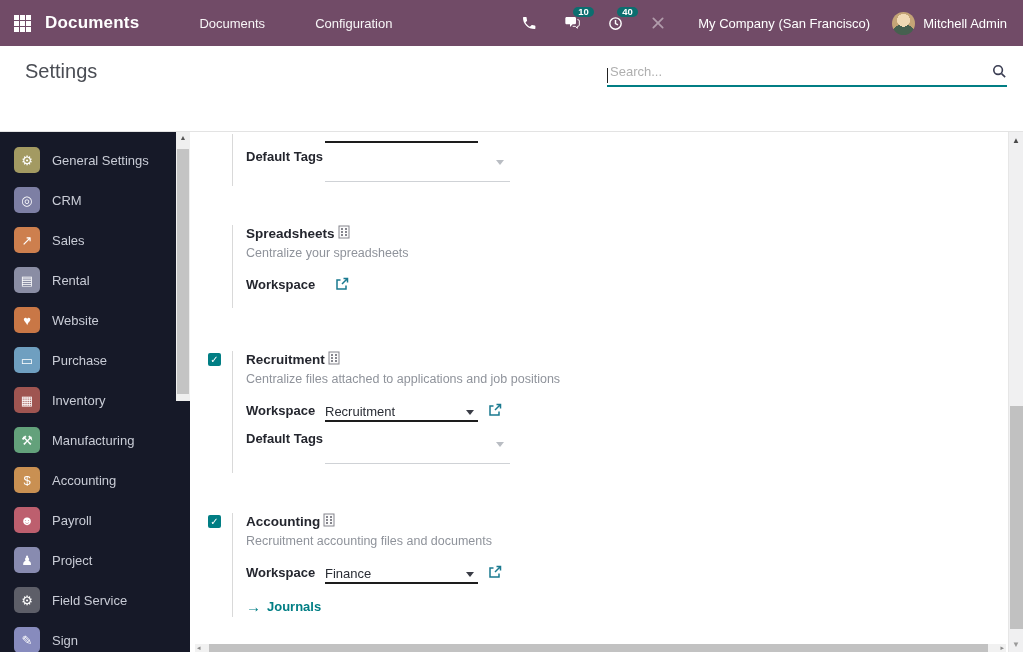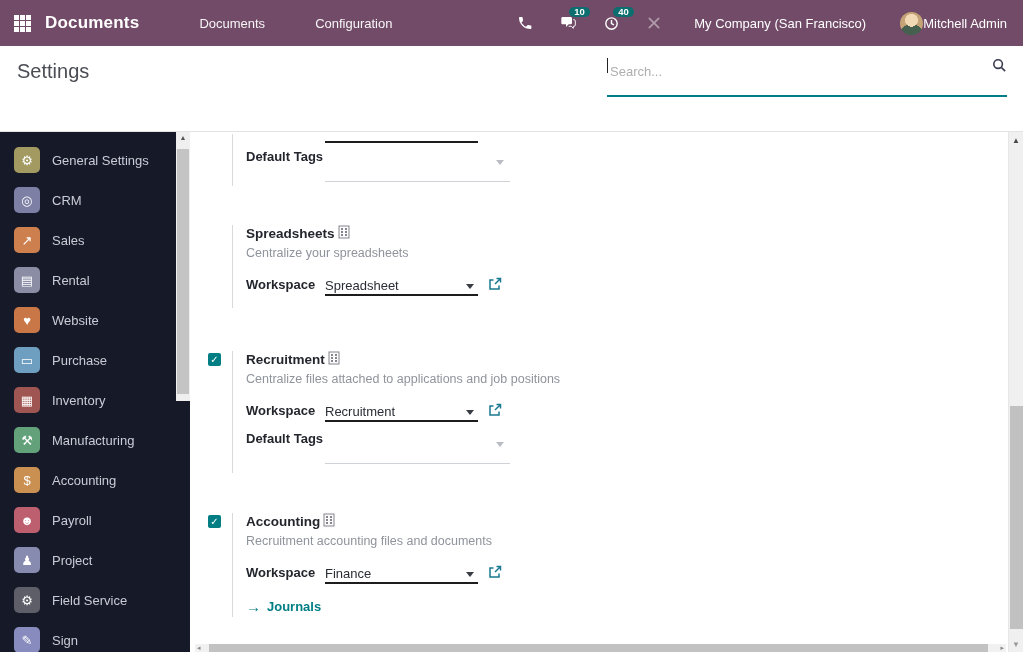--- a/index.html
+++ b/index.html
@@ -10,31 +10,31 @@
   .apps-grid { width:17px; height:17px; display:grid; grid-template-columns:repeat(3,5px); grid-template-rows:repeat(3,5px); gap:1px; cursor:pointer; }
   .apps-grid span { background:#fff; width:5px; height:5px; }
   .brand { font-size:17px; font-weight:700; margin-left:14px; letter-spacing:.2px; }
   .nav-menu { display:flex; margin-left:50px; gap:30px; }
   .nav-menu .menu-item { font-size:13px; color:rgba(255,255,255,.95); padding:14px 10px; cursor:pointer; }
   .nav-spacer { flex:1; }
   .nav-right { display:flex; align-items:center; gap:10px; }
   .nav-ico { position:relative; padding:4px 8px; display:flex; align-items:center; cursor:pointer; }
   .nav-ico svg { display:block; }
   .badge { position:absolute; top:-4px; left:18px; background:#0c6e6f; color:#fff; font-size:9.5px; font-weight:700; border-radius:8px; padding:0 5px; line-height:1.1; }
-  .nav-company { font-size:13px; margin:0 24px 0 14px; cursor:pointer; }
-  .nav-user { display:flex; align-items:center; cursor:pointer; }
+  .nav-company { font-size:13px; margin:0 12px 0 14px; cursor:pointer; }
+  .nav-user { display:flex; align-items:center; gap:8px; cursor:pointer; }
   .avatar { width:23px; height:23px; border-radius:50%;
     background: radial-gradient(circle at 50% 36%, #f0d9b4 0 34%, rgba(0,0,0,0) 35%),
                 radial-gradient(circle at 50% 108%, #46604f 0 46%, rgba(0,0,0,0) 47%), #c4a476; }
   .nav-username { font-size:13px; font-weight:500; }
 
   
   .header { height:85px; background:#fff; position:relative; }
-  .page-title { position:absolute; left:17px; top:14px; font-size:20px; color:#4a4d54; }
-  .search-bar { position:absolute; right:16px; top:12px; width:400px; border-bottom:2px solid #017e84; display:flex; align-items:flex-start; padding-bottom:12px; }
+  .page-title { position:absolute; left:25px; top:14px; font-size:20px; color:#4a4d54; }
+  .search-bar { position:absolute; right:16px; top:12px; width:400px; border-bottom:2px solid #017e84; display:flex; align-items:flex-end; padding-bottom:2px; }
   .search-bar input { flex:1; border:none; outline:none; font-size:13px; color:#333; padding:6px 2px 4px 2px; font-family:"Liberation Sans",sans-serif; }
   .search-bar input::placeholder { color:#afafaf; }
   .search-caret { width:1px; height:15px; background:#222; }
   .btn-row { position:absolute; left:17px; top:100px; display:flex; align-items:center; gap:14px; }
   .btn-save { background:#017e84; color:#fff; border:none; font-size:12px; font-weight:700; padding:5px 10px; border-radius:3px; cursor:pointer; font-family:"Liberation Sans",sans-serif; }
   .btn-discard { background:none; border:none; color:#434659; font-size:12px; font-weight:700; cursor:pointer; font-family:"Liberation Sans",sans-serif; }
 
   
   .body-wrap { height:521px; display:flex; border-top:1px solid #e3e3e3; }
 
@@ -249,24 +249,20 @@
                   <rect x="7" y="6" width="2" height="2"></rect>
                   <rect x="3" y="9" width="2" height="2"></rect>
                   <rect x="7" y="9" width="2" height="2"></rect>
                 </g>
               </svg>
           </span>
         </div>
         <div class="sec-desc">Centralize your spreadsheets</div>
         <div class="field-row">
           <div class="field-label">Workspace</div>
-          <div class="m2o">
-            <span class="val">Spreadsheet</span>
-            <span class="caret-dark"></span>
-          </div>
           <span class="ext-btn">
             <svg width="14" height="14" viewBox="0 0 14 14" fill="none" stroke="#1a7a90" stroke-width="1.5">
                 <path d="M5.5 3H2v9h9V8.5"></path>
                 <path d="M7 7l5.5-5.5M8.5 1.5H12.5V5.5"></path>
               </svg>
           </span>
         </div>
       </div>
     </div>
 

